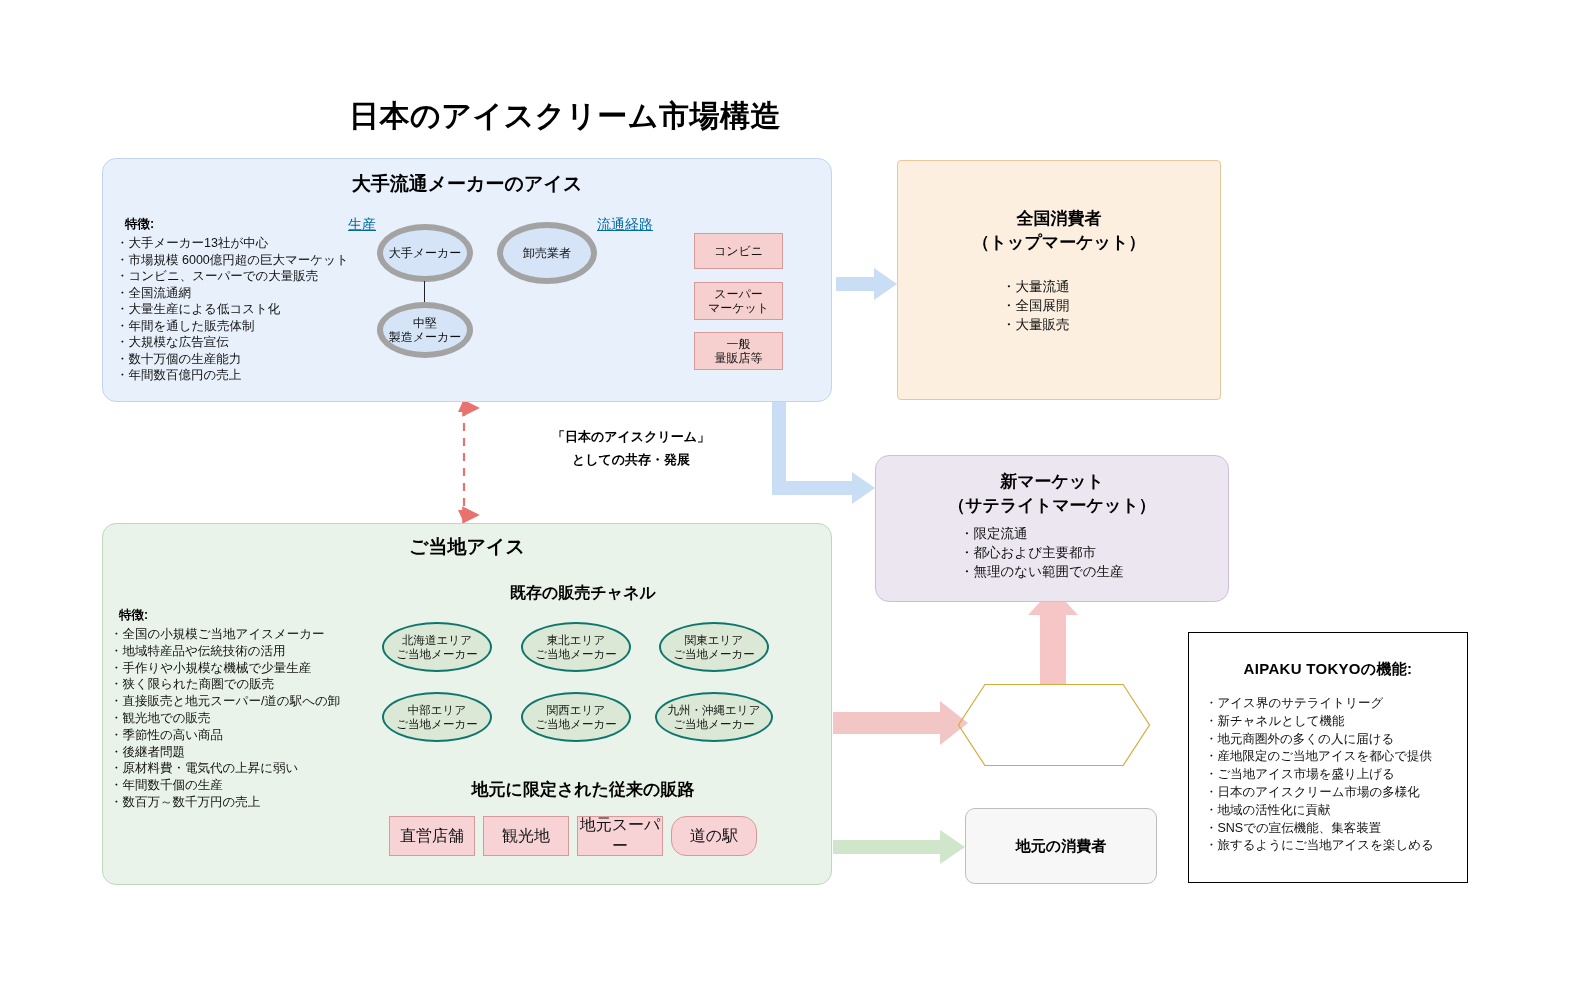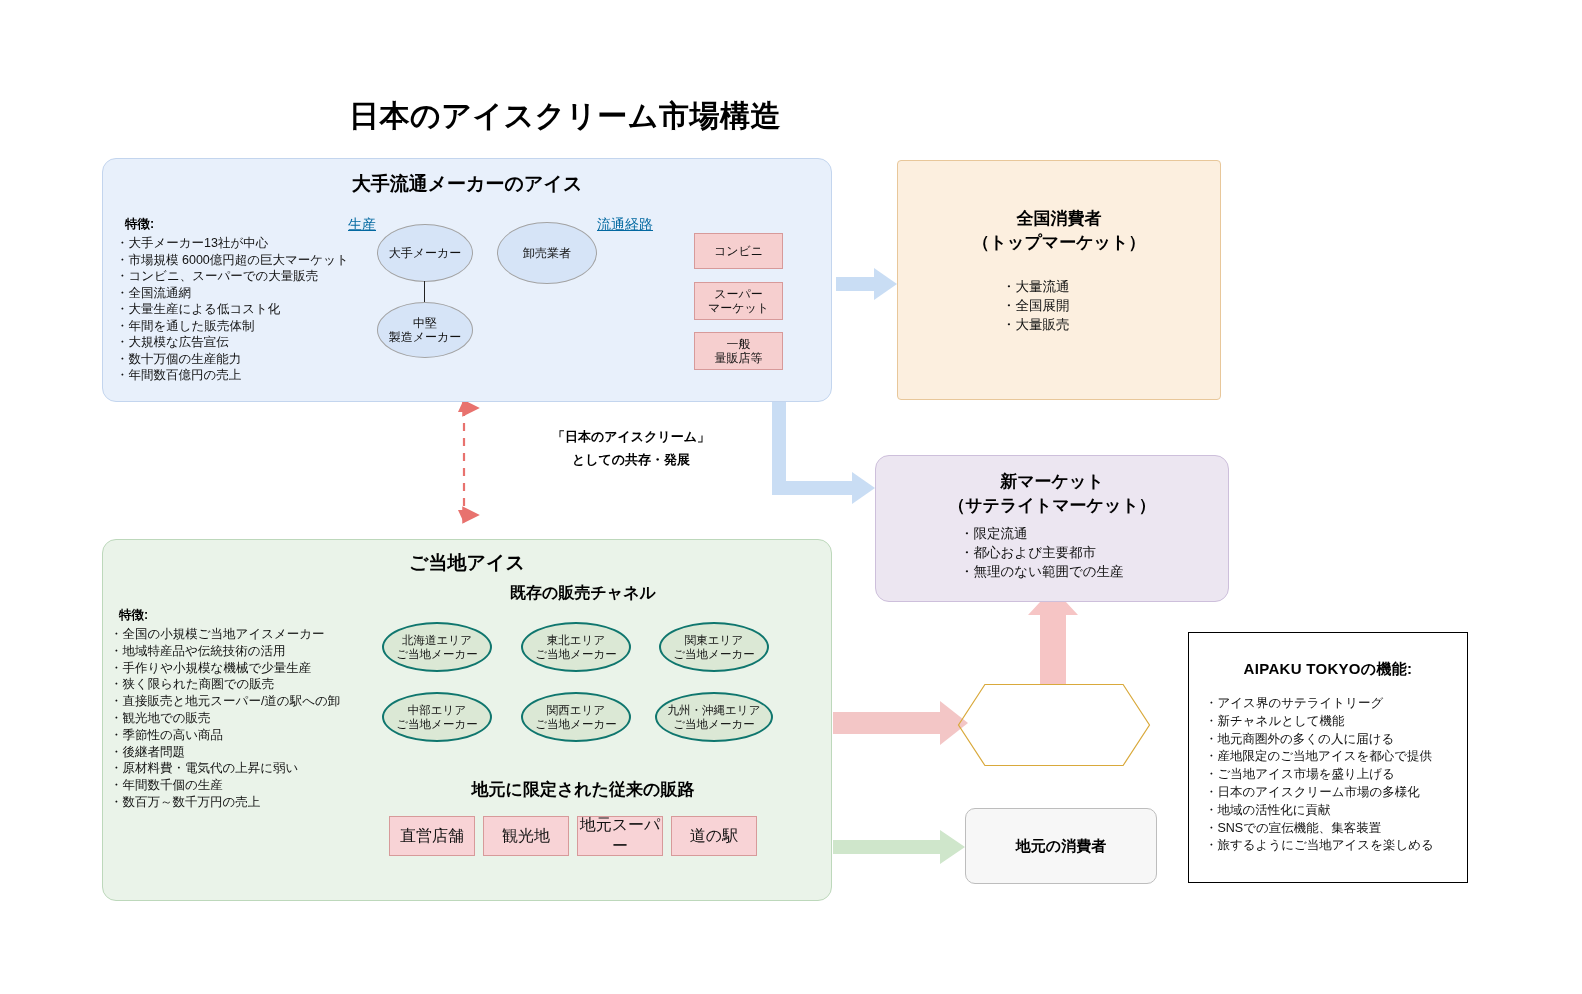--- a/index.html
+++ b/index.html
@@ -29,21 +29,21 @@
   .panel{
     border-radius:14px;
     box-sizing:border-box;
   }
   #panel-major{
     left:102px;top:158px;width:730px;height:244px;
     background:#e8f0fb;border:1px solid #c3d5ee;
   }
   #panel-local{
     left:102px;top:523px;width:730px;height:362px;
-    background:#eaf3e9;border:1px solid #bdd8bb;margin-top:16px;
+    background:#eaf3e9;border:1px solid #bdd8bb;
   }
   .panel-title{
     position:absolute;left:0;right:0;top:12px;
     text-align:center;font-size:19px;font-weight:bold;color:#000;
   }
   #panel-local .panel-title{top:10px;}
 
   
   .feat-head{font-size:12.5px;font-weight:bold;color:#000;margin-bottom:2px;margin-left:9px;}
   .feat-list{font-size:12.5px;line-height:16.5px;color:#111;white-space:nowrap;}
@@ -57,21 +57,21 @@
   #label-seisan{left:348px;top:216px;}
   #label-ryutsu{left:597px;top:216px;}
 
   
   .ell{
     position:absolute;border-radius:50%;
     display:flex;align-items:center;justify-content:center;
     text-align:center;line-height:14px;
     box-sizing:border-box;
   }
-  .ell-blue{background:#d6e4f7;border:1px solid #a3a3a3;font-size:12px;color:#111;}
+  .ell-blue{background:#d6e4f7;border:6px solid #a3a3a3;font-size:12px;color:#111;}
   #ell-major{left:377px;top:224px;width:96px;height:58px;}
   #ell-mid{left:377px;top:302px;width:96px;height:56px;}
   #ell-whole{left:497px;top:222px;width:100px;height:62px;}
 
   
   #line-major-mid{left:424px;top:281px;width:1px;height:22px;background:#222;}
 
   
   .pinkbox{
     position:absolute;background:#f6cfcf;border:1px solid #d79a9a;
@@ -354,21 +354,21 @@
 
   <div class="pinkbox-sm" style="left:389px;top:816px;width:86px;height:40px;">
     <span>直営店舗</span>
   </div>
   <div class="pinkbox-sm" style="left:483px;top:816px;width:86px;height:40px;">
     <span>観光地</span>
   </div>
   <div class="pinkbox-sm" style="left:577px;top:816px;width:86px;height:40px;">
     <span>地元スーパー</span>
   </div>
-  <div class="pinkbox-sm" style="left:671px;top:816px;width:86px;height:40px;">
+  <div class="pinkbox-sm" style="left:671px;top:816px;width:86px;height:40px;border-radius:15px;">
     <span>道の駅</span>
   </div>
 
 
   <div class="abs" id="box-local-consumer">
     <span>地元の消費者</span>
   </div>
 
   <div class="abs" id="box-functions">
     <div id="functions-title">AIPAKU TOKYOの機能:</div>

